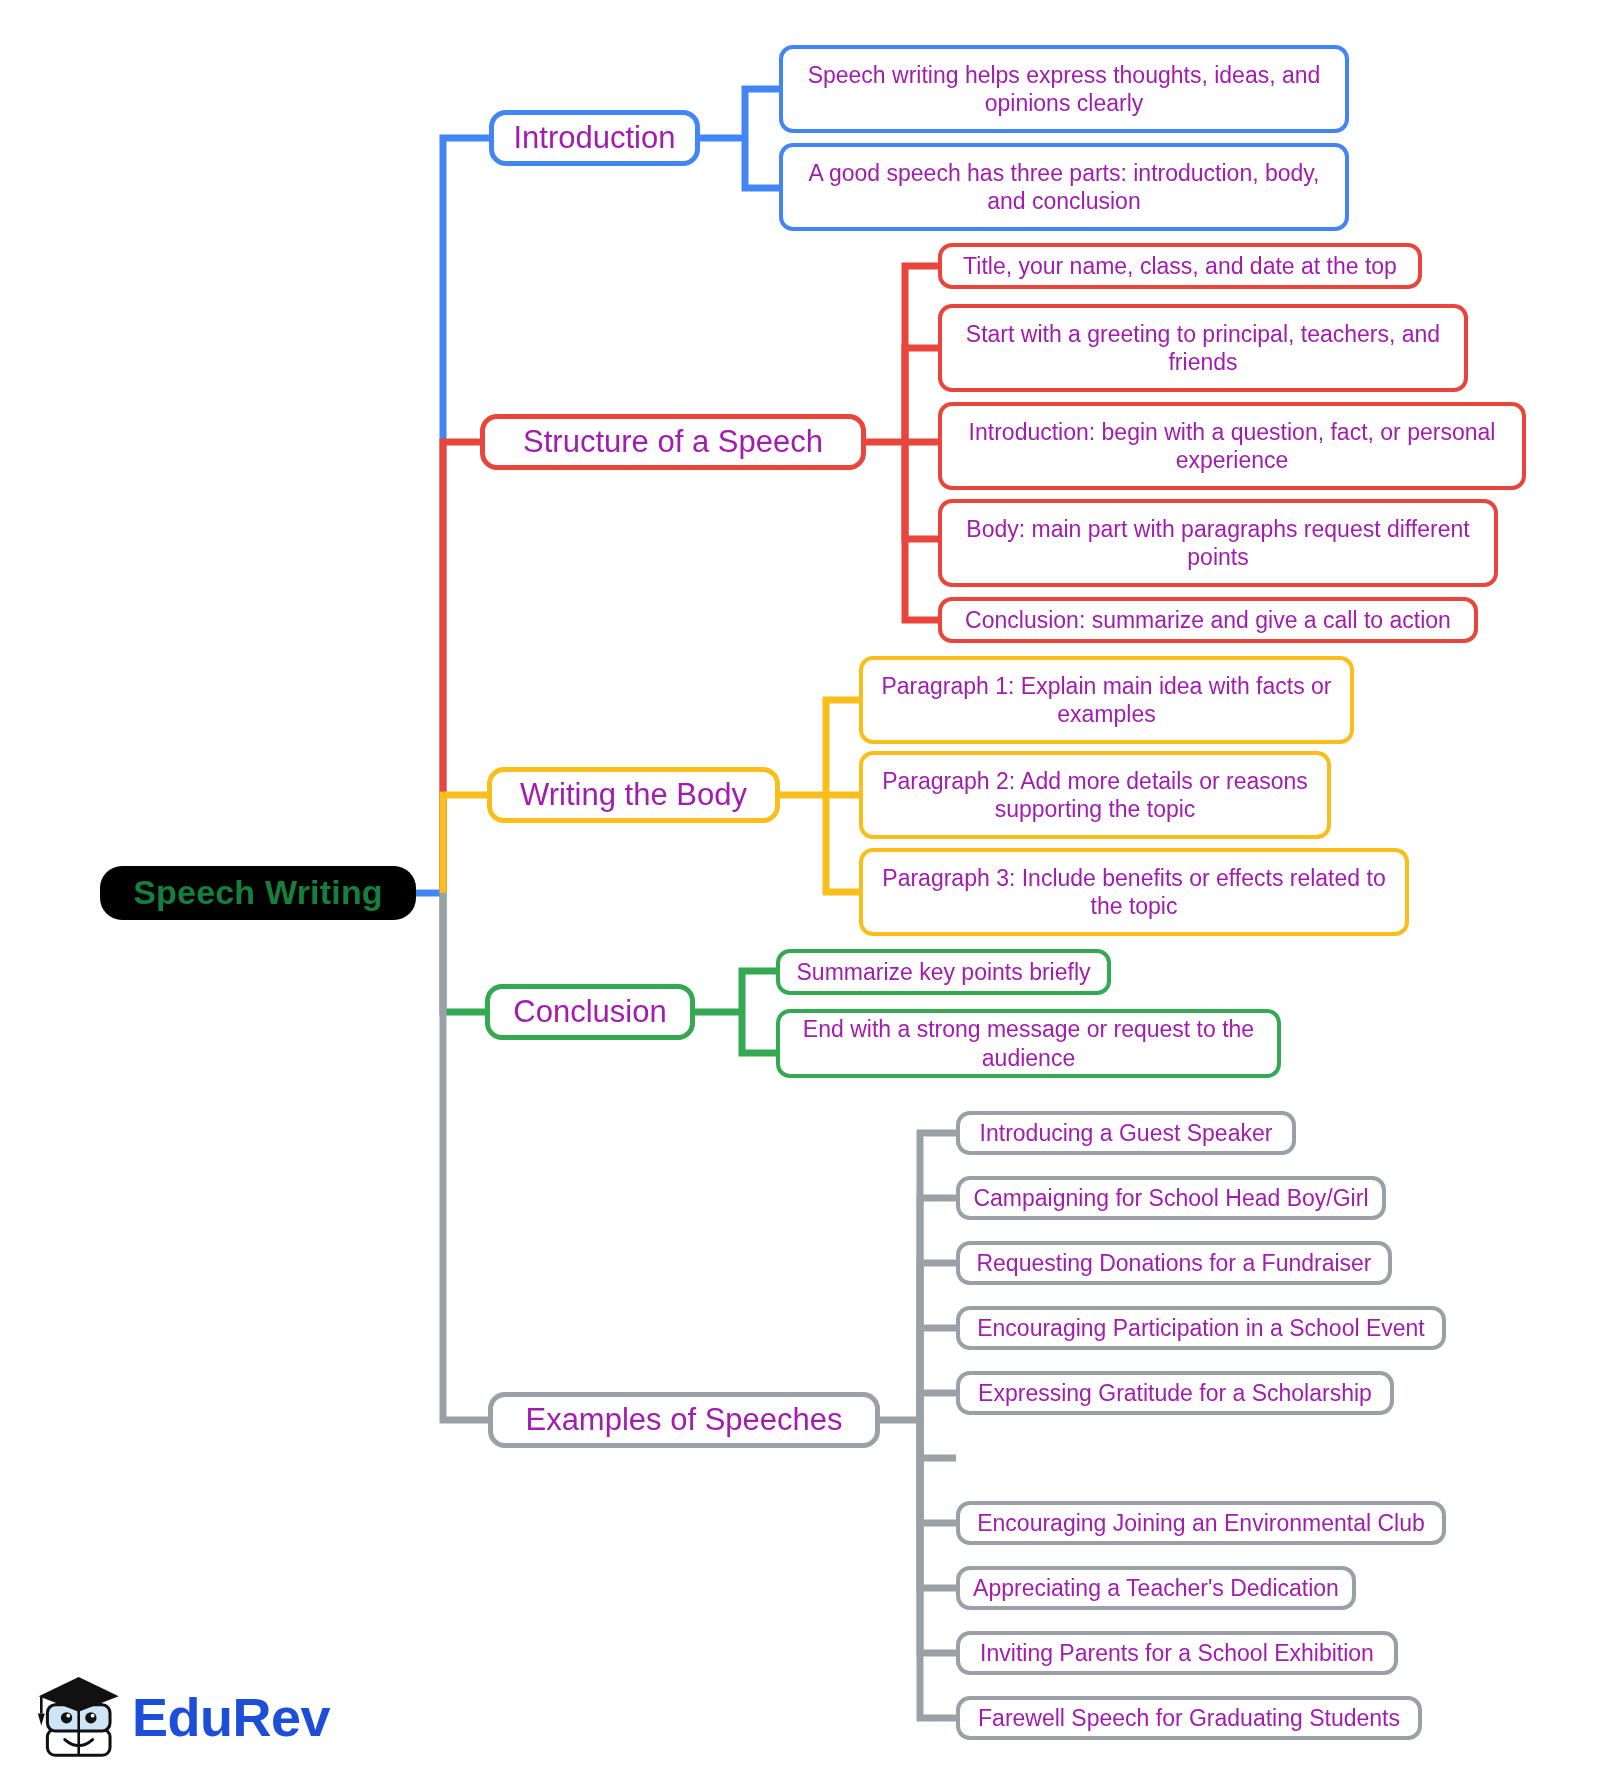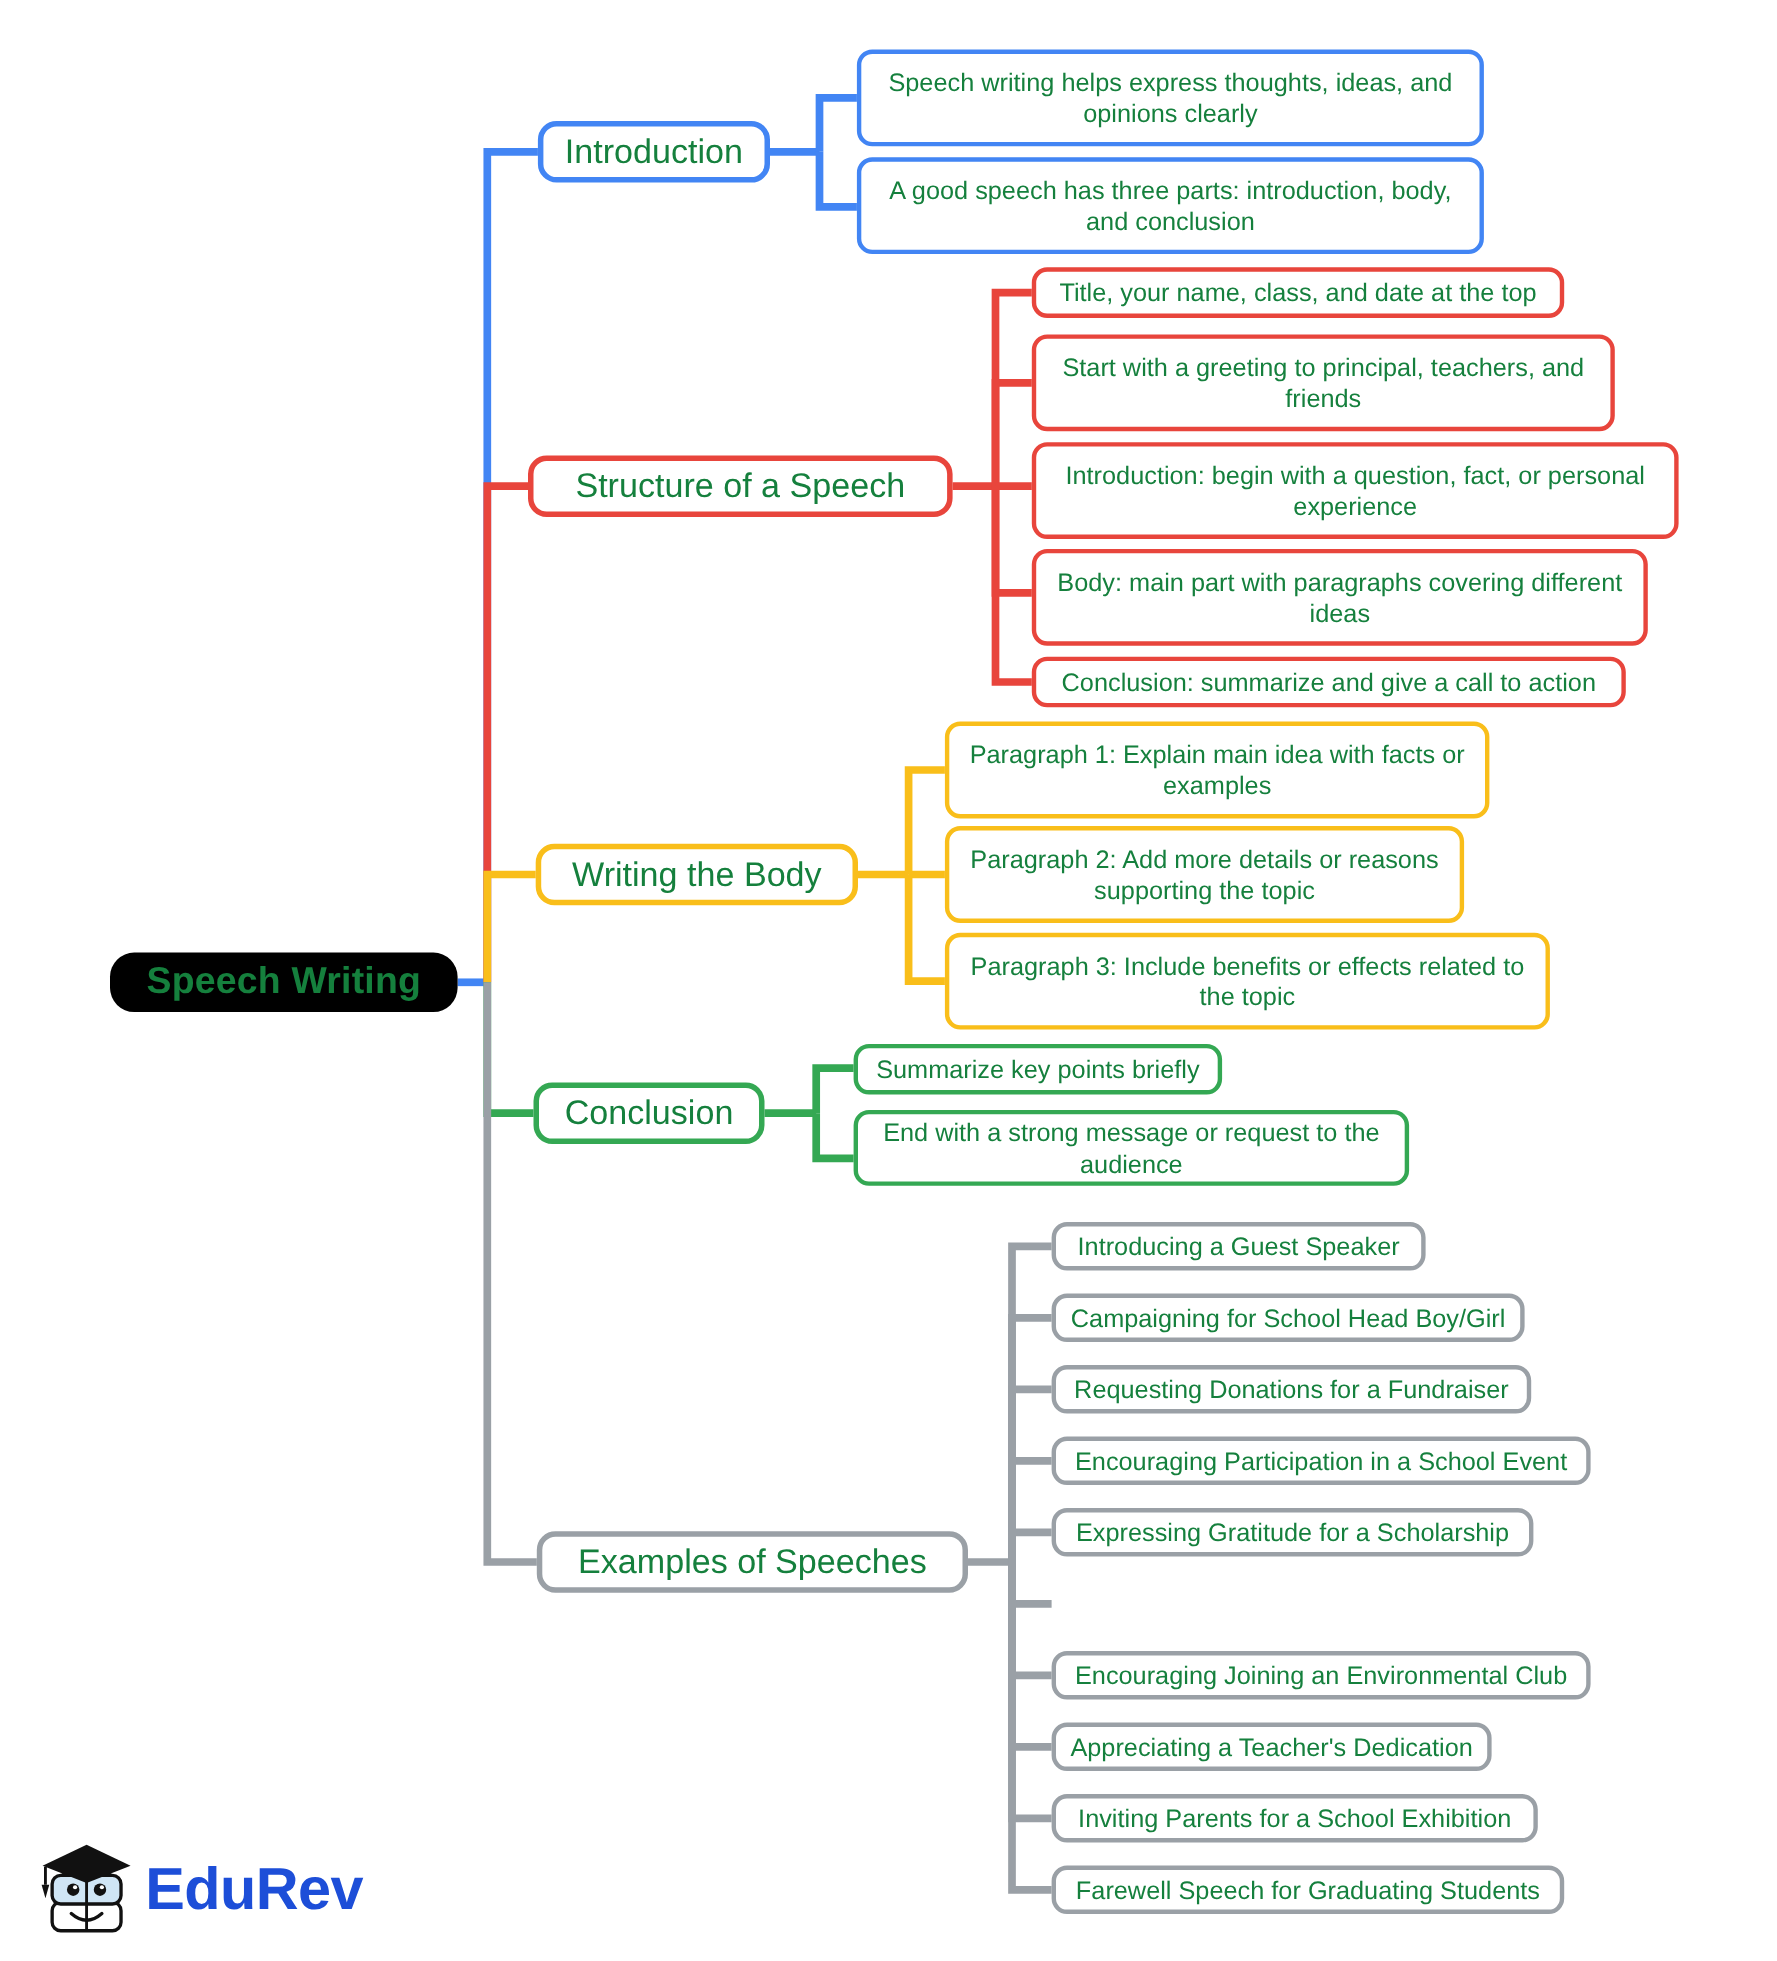--- a/index.html
+++ b/index.html
@@ -26,21 +26,21 @@
     pointer-events: none;
   }
   .node {
     position: absolute;
     box-sizing: border-box;
     background: #ffffff;
     display: flex;
     align-items: center;
     justify-content: center;
     text-align: center;
-    color: #15803d;
+    color: #a21caf;
     line-height: 1.22;
     z-index: 5;
   }
   
   .root {
     background: #000000;
     color: #15803d;
     border: none;
     border-radius: 22px;
     font-size: 34px;
@@ -161,21 +161,21 @@
   <div class="node leaf c-blue" style="left:779px; top:143px; width:570px; height:88px;">A good speech has three parts: introduction, body, and conclusion</div>
 
   <div class="node branch c-red" style="left:480px; top:414px; width:386px; height:56px;">Structure of a Speech</div>
 
   <div class="node leaf c-red" style="left:938px; top:243px; width:484px; height:46px;">Title, your name, class, and date at the top</div>
 
   <div class="node leaf c-red" style="left:938px; top:304px; width:530px; height:88px;">Start with a greeting to principal, teachers, and friends</div>
 
   <div class="node leaf c-red" style="left:938px; top:402px; width:588px; height:88px;">Introduction: begin with a question, fact, or personal experience</div>
 
-  <div class="node leaf c-red" style="left:938px; top:499px; width:560px; height:88px;">Body: main part with paragraphs covering different ideas</div>
+  <div class="node leaf c-red" style="left:938px; top:499px; width:560px; height:88px;">Body: main part with paragraphs request different points</div>
 
   <div class="node leaf c-red" style="left:938px; top:597px; width:540px; height:46px;">Conclusion: summarize and give a call to action</div>
 
   <div class="node branch c-orange" style="left:487px; top:767px; width:293px; height:56px;">Writing the Body</div>
 
   <div class="node leaf c-orange" style="left:859px; top:656px; width:495px; height:88px;">Paragraph 1: Explain main idea with facts or examples</div>
 
   <div class="node leaf c-orange" style="left:859px; top:751px; width:472px; height:88px;">Paragraph 2: Add more details or reasons supporting the topic</div>
 
   <div class="node leaf c-orange" style="left:859px; top:848px; width:550px; height:88px;">Paragraph 3: Include benefits or effects related to the topic</div>

